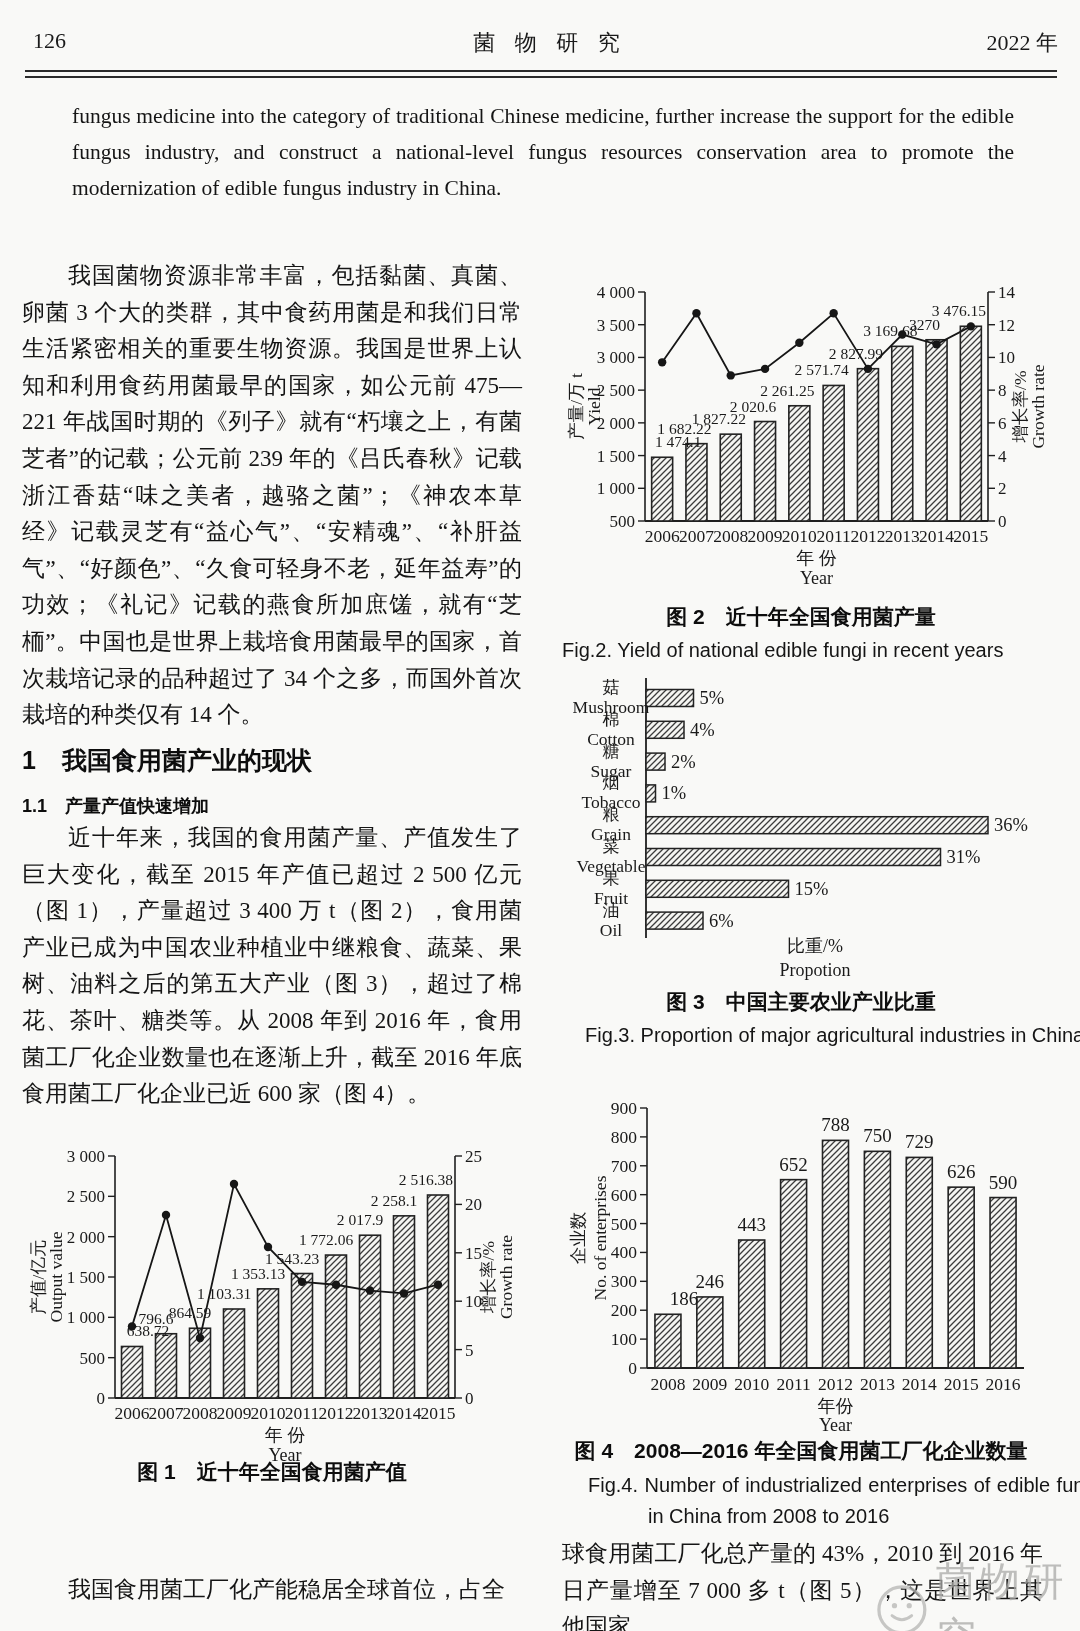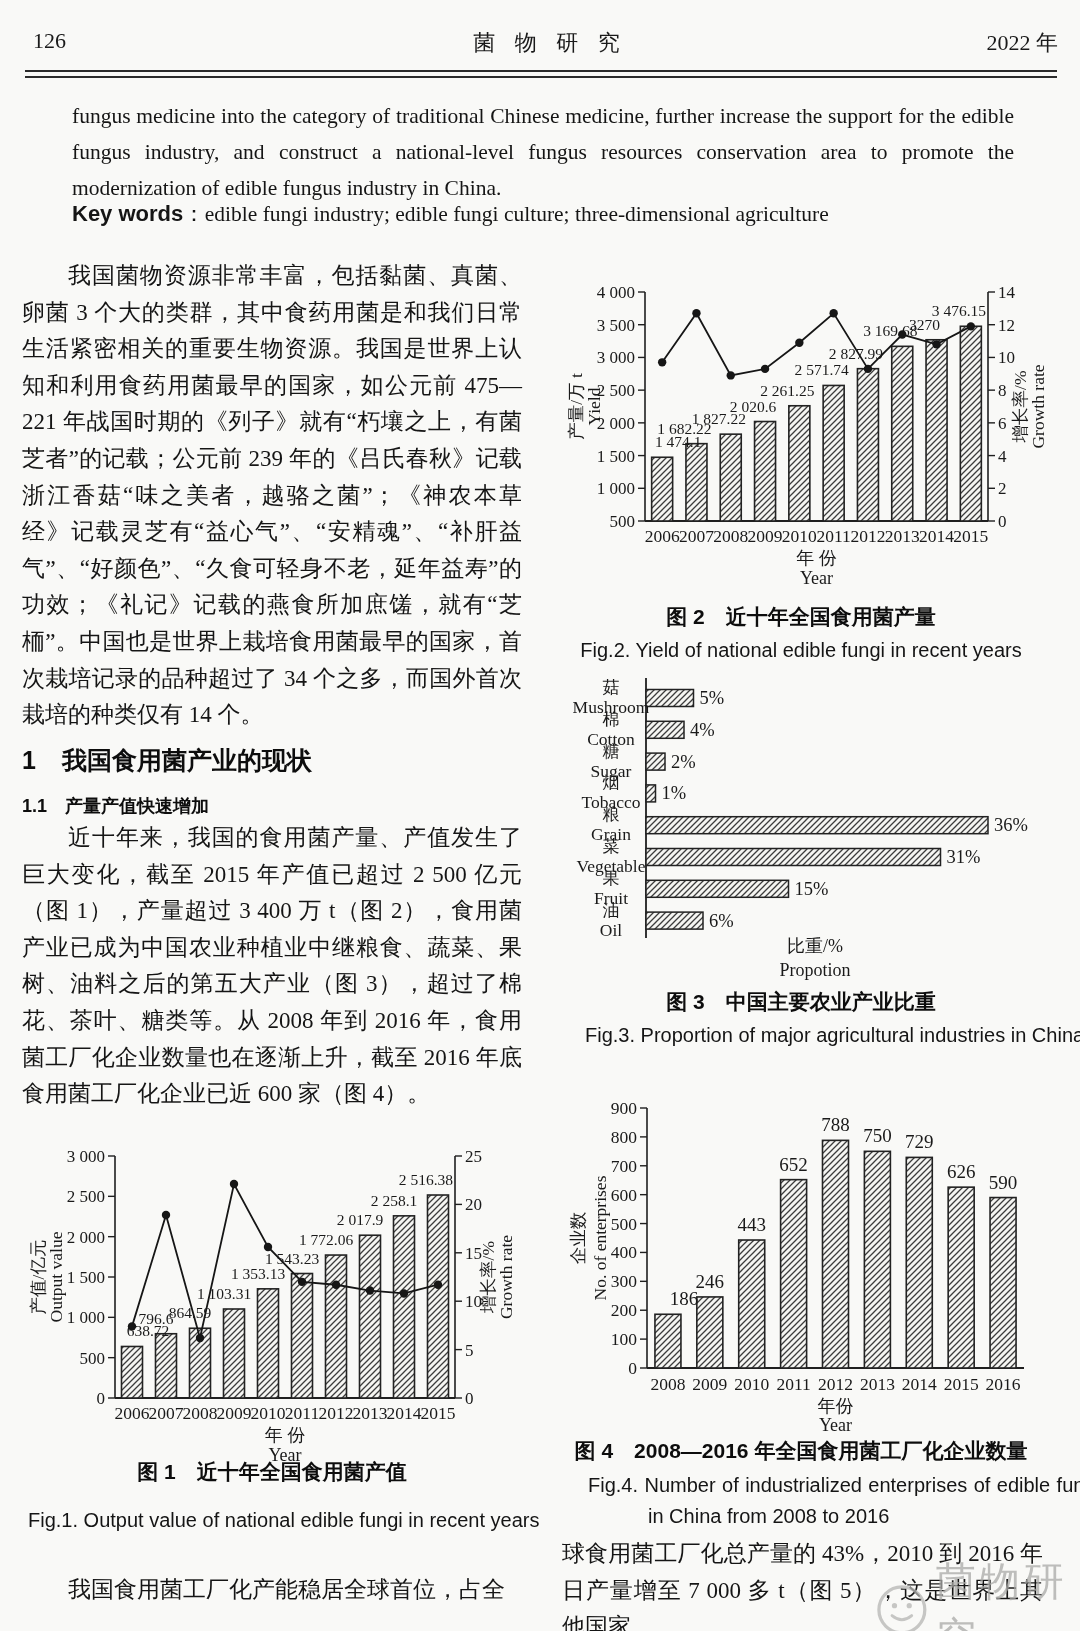--- a/index.html
+++ b/index.html
@@ -15,37 +15,36 @@
   .indent{text-indent:2em;}
   .h1{font-family:"Liberation Sans","DejaVu Sans",sans-serif;font-weight:bold;font-size:25px;color:#0d0d0d;}
   .h1 .num{margin-right:26px;}
   .h2{font-family:"Liberation Sans","DejaVu Sans",sans-serif;font-weight:bold;font-size:18px;color:#0d0d0d;}
   .h2 .num{margin-right:18px;}
   .cap-zh{font-family:"Liberation Sans","DejaVu Sans",sans-serif;font-weight:bold;font-size:21px;color:#0d0d0d;text-align:center;}
   .cap-en{font-family:"Liberation Sans","DejaVu Sans",sans-serif;font-size:20px;color:#151515;line-height:31px;}
   .hang102{padding-left:102px;text-indent:-102px;text-align:justify;}
   .hang62{padding-left:62px;text-indent:-62px;text-align:justify;}
   .hang60{padding-left:60px;text-indent:-60px;text-align:justify;}
-  .center{text-align:center;}
+  .center{text-align:left;}
   svg text{fill:#1a1a1a;}
   .watermark{display:flex;align-items:center;gap:6px;opacity:0.75;pointer-events:none;z-index:3;}
   .watermark .wm-text{font-size:40px;color:#a9a9a7;letter-spacing:4px;font-family:"Liberation Serif","DejaVu Serif",serif;}
 </style>
 </head>
 <body>
 
 <div class="page">
 
   <div class="abs hdr" style="left:33px;top:28px;">126</div>
   <div class="abs hdr hdr-center" style="top:28px;">菌 物 研 究</div>
   <div class="abs hdr" style="right:22px;top:28px;">2022 年</div>
   <div class="abs rule" style="top:70px;"></div>
 
   <div class="abs abstract" style="left:72px;top:98px;width:942px;">fungus medicine into the category of traditional Chinese medicine, further increase the support for the edible fungus industry, and construct a national-level fungus resources conservation area to promote the modernization of edible fungus industry in China.</div>
-  <div class="abs abstract" style="left:72px;top:196px;width:942px;"><span class="kw-label">Key words</span><span>：edible fungi industry; edible fungi culture; three-dimensional agriculture</span></div>
 
   <div class="abs body-text indent" style="left:22px;top:258px;width:500px;">我国菌物资源非常丰富，包括黏菌、真菌、卵菌 3 个大的类群，其中食药用菌是和我们日常生活紧密相关的重要生物资源。我国是世界上认知和利用食药用菌最早的国家，如公元前 475—221 年战国时期的《列子》就有“朽壤之上，有菌芝者”的记载；公元前 239 年的《吕氏春秋》记载浙江香菇“味之美者，越骆之菌”；《神农本草经》记载灵芝有“益心气”、“安精魂”、“补肝益气”、“好颜色”、“久食可轻身不老，延年益寿”的功效；《礼记》记载的燕食所加庶馐，就有“芝栭”。中国也是世界上栽培食用菌最早的国家，首次栽培记录的品种超过了 34 个之多，而国外首次栽培的种类仅有 14 个。</div>
 
   <div class="abs h1" style="left:22px;top:744px;"><span class="num">1</span><span>我国食用菌产业的现状</span></div>
 
   <div class="abs h2" style="left:22px;top:794px;"><span class="num">1.1</span><span>产量产值快速增加</span></div>
 
   <div class="abs body-text indent" style="left:22px;top:820px;width:500px;">近十年来，我国的食用菌产量、产值发生了巨大变化，截至 2015 年产值已超过 2 500 亿元（图 1），产量超过 3 400 万 t（图 2），食用菌产业已成为中国农业种植业中继粮食、蔬菜、果树、油料之后的第五大产业（图 3），超过了棉花、茶叶、糖类等。从 2008 年到 2016 年，食用菌工厂化企业数量也在逐渐上升，截至 2016 年底食用菌工厂化企业已近 600 家（图 4）。</div>
 
   <svg id="fig1" class="abs" style="left:20px;top:1138px;" width="500" height="334" viewBox="0 0 500 334">
@@ -134,21 +133,20 @@
         <circle cx="282" cy="143.84" r="4.2" fill="#161616"></circle>
         <circle cx="316" cy="146.744" r="4.2" fill="#161616"></circle>
         <circle cx="350" cy="152.552" r="4.2" fill="#161616"></circle>
         <circle cx="384" cy="155.456" r="4.2" fill="#161616"></circle>
         <circle cx="418" cy="146.744" r="4.2" fill="#161616"></circle>
       </g>
       <text x="265" y="303" text-anchor="middle" font-size="18" font-family="&quot;Liberation Serif&quot;,&quot;DejaVu Serif&quot;,serif">年 份</text>
       <text x="265" y="323" text-anchor="middle" font-size="18" font-family="&quot;Liberation Serif&quot;,&quot;DejaVu Serif&quot;,serif">Year</text>
     </svg>
   <div class="abs cap-zh" style="left:22px;top:1458px;width:500px;">图 1　近十年全国食用菌产值</div>
-  <div class="abs cap-en hang102" style="left:28px;top:1505px;width:492px;">Fig.1. Output value of national edible fungi in recent years</div>
   <div class="abs body-text indent" style="left:22px;top:1572px;width:500px;">我国食用菌工厂化产能稳居全球首位，占全</div>
 
   <svg id="fig2" class="abs" style="left:560px;top:270px;" width="500" height="330" viewBox="0 0 500 330">
       <defs>
         <pattern id="fig2h" width="6" height="6" patternUnits="userSpaceOnUse">
           <rect width="6" height="6" fill="#f5f5f2"></rect>
           <path d="M0,6 L6,0 M-1.5,1.5 L1.5,-1.5 M4.5,7.5 L7.5,4.5" stroke="#3c3c3c" stroke-width="1.3"></path>
         </pattern>
       </defs>
       <g>

